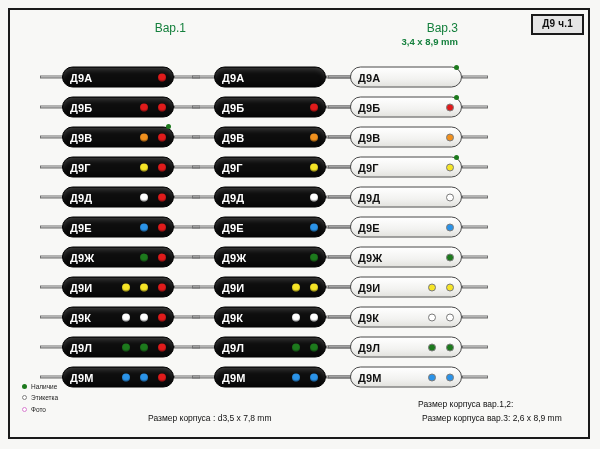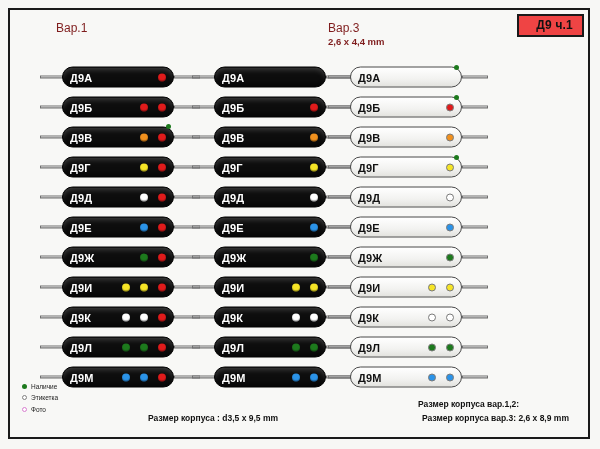--- a/index.html
+++ b/index.html
@@ -17,31 +17,31 @@
     position:absolute;left:8px;top:8px;
     width:582px;height:431px;
     border:2px solid #1a1a1a;
     background:#f8f8f6;
     box-sizing:border-box;
   }
   
   .badge{
     position:absolute;right:4px;top:4px;
     border:2px solid #1a1a1a;
-    background:#ef4444;
-    padding:3px 9px 4px 17px;
-    font-size:12px;font-weight:bold;color:#111;
+    background:#e5e5e5;
+    padding:3px 9px 4px 9px;
+    font-size:10px;font-weight:bold;color:#111;
     letter-spacing:.2px;
     line-height:1;
   }
   
   .col-head{
     position:absolute;
-    text-align:left;
-    font-size:12px;color:#7f1d1d;
+    text-align:right;
+    font-size:12px;color:#15803d;
     line-height:1.15;
   }
   .col-head .sub{
     display:block;
     font-size:9.5px;font-weight:bold;
     margin-top:1px;
   }
   #head1{left:46px;top:12px;width:130px;}
   #head2{left:186px;top:12px;width:130px;}
   #head3{left:318px;top:12px;width:130px;}
@@ -135,41 +135,41 @@
   .legend-row{display:flex;align-items:center;gap:4px;}
   .legend-dot{
     width:5px;height:5px;border-radius:50%;
     flex:0 0 auto;
     box-sizing:border-box;
   }
 
   
   .note{
     position:absolute;
-    font-size:8.5px;font-weight:bold;color:#111;
+    font-size:8.5px;font-weight:normal;color:#111;
     white-space:nowrap;
   }
   #note-center{left:138px;bottom:14px;}
   #note-r1{left:408px;bottom:28px;}
   #note-r2{left:412px;bottom:14px;}
 </style>
 </head>
 <body>
 
 <div id="sheet">
   <div class="frame">
 
     <div class="badge">Д9 ч.1</div>
 
     <div class="col-head" id="head1">
       <span>Вар.1</span>
     </div>
     <div class="col-head" id="head3">
       <span>Вар.3</span>
-      <span class="sub">2,6 x 4,4 mm</span>
+      <span class="sub">3,4 x 8,9 mm</span>
     </div>
 
     <div class="col" id="col1">
         <div class="row">
           <div class="lead left"></div>
           <div class="lead right"></div>
           <div class="cap dark">
             <span class="label">Д9А</span>
             <div class="bands">
               <div class="band" style="background: rgb(224, 27, 27);"></div>
@@ -530,18 +530,18 @@
         <div class="legend-row">
           <span class="legend-dot" style="background: rgb(255, 255, 255); border: 1.5px solid rgb(128, 128, 128);"></span>
           <span>Этикетка</span>
         </div>
         <div class="legend-row">
           <span class="legend-dot" style="background: rgb(255, 255, 255); border: 1.5px solid rgb(217, 127, 208);"></span>
           <span>Фото</span>
         </div>
       </div>
 
-    <div class="note" id="note-center">Размер корпуса : d3,5 x 9,5 mm</div>
+    <div class="note" id="note-center">Размер корпуса : d3,5 x 7,8 mm</div>
     <div class="note" id="note-r1">Размер корпуса вар.1,2:</div>
     <div class="note" id="note-r2">Размер корпуса вар.3: 2,6 x 8,9 mm</div>
 
   </div>
 </div>
 
 </body></html>

